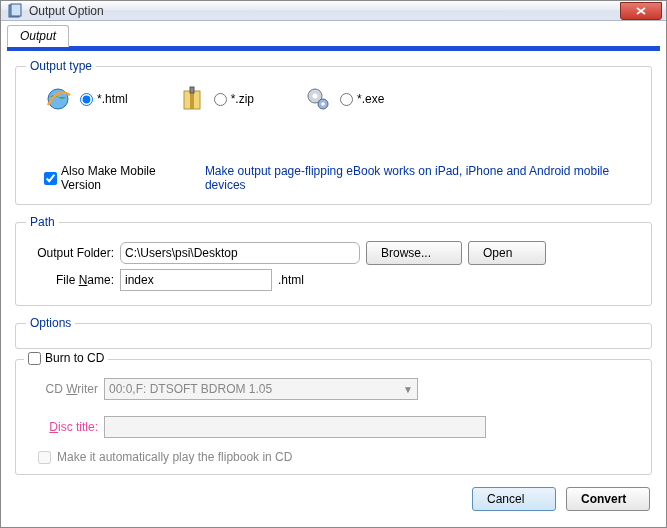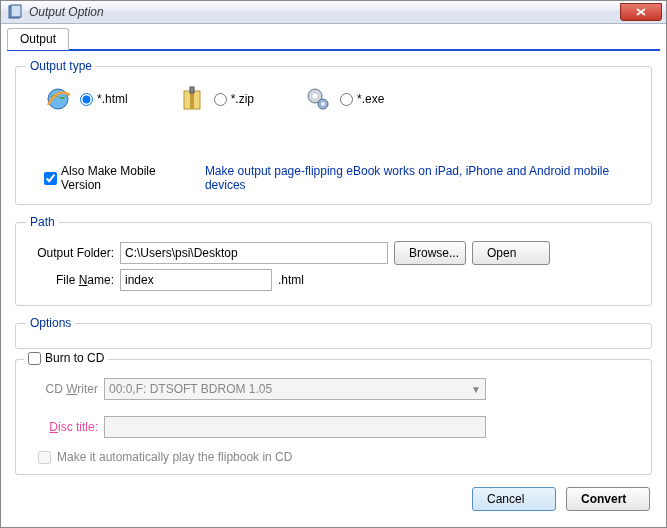--- a/index.html
+++ b/index.html
@@ -24,41 +24,42 @@
   background: linear-gradient(to bottom, #fdfdfe, #e9ecf5 45%, #dde4f0 46%, #dfe6f2);
   border-bottom: 1px solid #b0b8c8;
   display: flex;
   align-items: center;
   padding: 0 0 0 6px;
 }
 .titlebar .app-icon {
   width: 16px; height: 16px; margin-right: 6px;
   display: flex; align-items: center; justify-content: center;
 }
-.titlebar .title { flex: 1; color: #333; font-style: italic; }
+.titlebar .title { flex: 1; color: #333; }
 .titlebar .close {
   width: 42px; height: 18px;
   background: linear-gradient(to bottom, #e67a6f, #c9392b);
   border: 1px solid #8a2a20;
   border-radius: 0 0 3px 3px;
   margin-right: 4px;
   display: flex; align-items: center; justify-content: center;
   color: #fff; font-weight: bold;
   cursor: pointer;
 }
 .client {
   flex: 1;
   background: #fff;
   padding: 4px 6px 6px 6px;
   display: flex;
   flex-direction: column;
 }
 .tabstrip {
   display: flex;
-  border-bottom: 2px solid #1d4ed8;
+  border-bottom: 5px solid #1d4ed8;
+  font-style: italic;
 }
 .tab {
   padding: 3px 12px 3px 12px;
   background: #fff;
   border: 1px solid #b8b8b8;
   border-bottom: 1px solid #fff;
   border-radius: 3px 3px 0 0;
   margin-bottom: -1px;
   cursor: pointer;
 }
@@ -248,22 +249,22 @@
           </label>
           <span class="hint">Make output page-flipping eBook works on iPad, iPhone and Android mobile devices</span>
         </div>
       </fieldset>
 
       <fieldset>
         <legend>Path</legend>
 
         <div class="form-row">
           <label class="lbl-folder">Output Folder:</label>
-          <input type="text" style="width: 268px;" value="C:\Users\psi\Desktop">
-          <button class="btn" style="width:72px">
+          <input type="text" style="width: 240px; border-radius: 6px;" value="C:\Users\psi\Desktop">
+          <button class="btn" style="width:96px">
               <span>Browse...</span>
             </button>
           <button class="btn" style="width:78px">
               <span>Open</span>
             </button>
         </div>
 
         <div class="form-row">
           <label class="lbl-file">
             <span>File </span><span class="und">N</span><span>ame:</span>
@@ -283,21 +284,21 @@
           <label class="radio-label">
             <input type="checkbox" style="">
             <span>Burn to CD</span>
           </label>
         </div>
 
         <div class="form-row">
           <label class="lbl-cdw">
             <span>CD </span><span class="und">W</span><span>riter</span>
           </label>
-          <div class="select" style="width:382px">
+          <div class="select" style="width:314px">
             <span>00:0,F: DTSOFT   BDROM          1.05</span>
             <span class="chev">▼</span>
           </div>
         </div>
 
         <div class="form-row" style="margin-top:16px">
           <label class="lbl-disc">
             <span></span><span class="und">D</span><span>isc title:</span>
           </label>
           <input type="text" class="disabled-input" style="width: 382px;" disabled="" value="">

